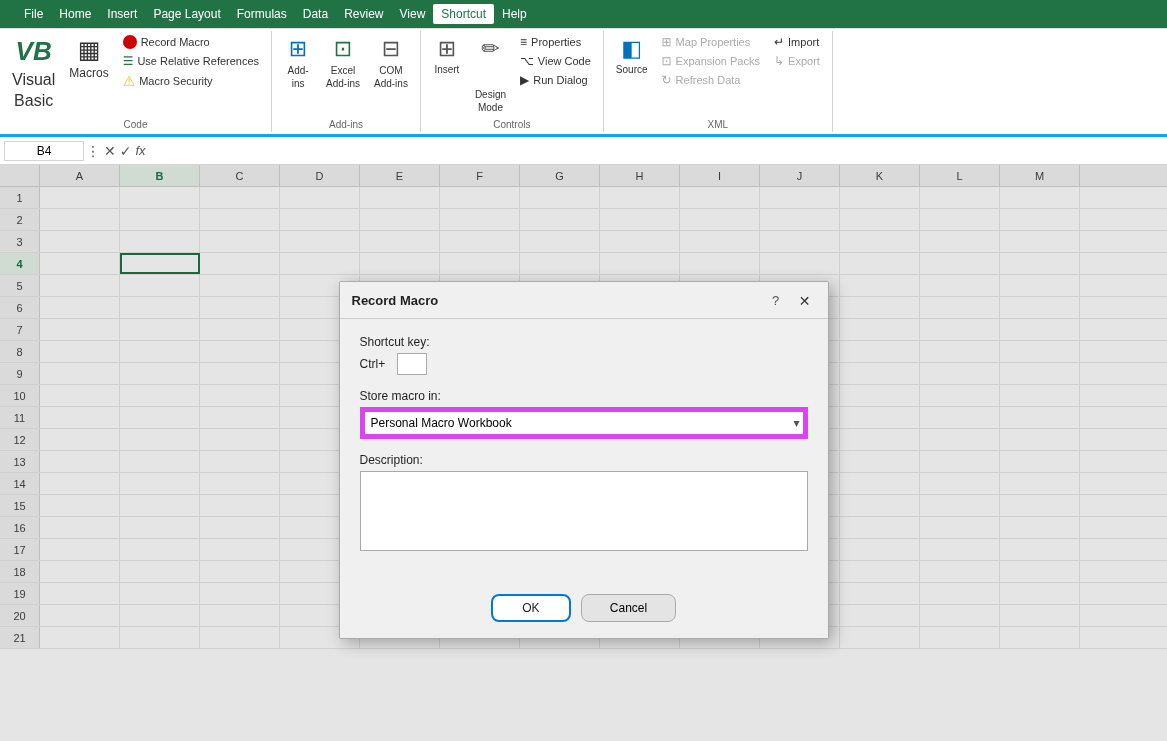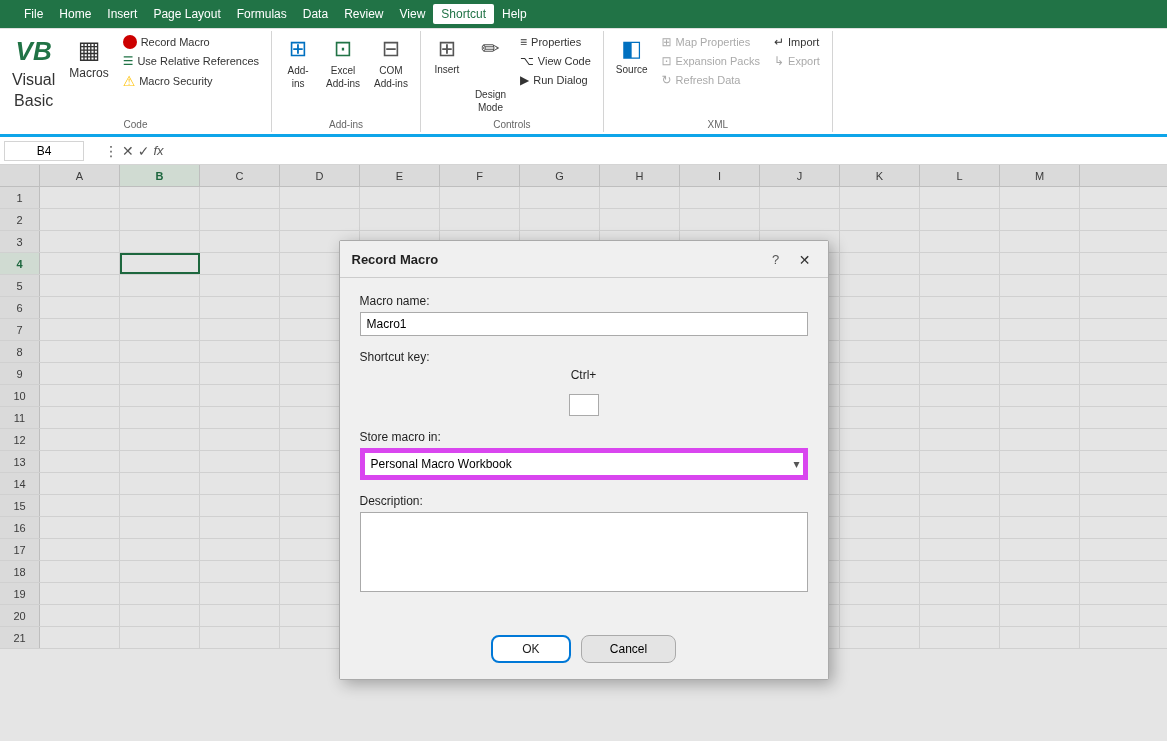--- a/index.html
+++ b/index.html
@@ -88,21 +88,21 @@
     }
 
     
     .formula-bar {
       display: flex;
       align-items: center;
       border-bottom: 1px solid #d4d4d4;
       height: 28px;
       background: #fff;
       padding: 0 4px;
-      gap: 20px;
+      gap: 2px;
     }
     .cell-ref {
       width: 80px;
       border: 1px solid #d4d4d4;
       padding: 2px 4px;
       font-size: 12px;
       text-align: center;
     }
     .formula-icons {
       display: flex;
@@ -259,21 +259,20 @@
       padding: 4px 6px;
       font-size: 12px;
       border: 1px solid #aaa;
       background: #fff;
       outline: none;
     }
     .shortcut-row {
       display: flex;
       align-items: center;
       gap: 12px;
-      flex-direction: column;
     }
     .shortcut-label {
       font-size: 12px;
       color: #1f1f1f;
     }
     .shortcut-input {
       width: 30px;
       padding: 3px 5px;
       font-size: 12px;
       border: 1px solid #aaa;
@@ -840,26 +839,20 @@
     <div class="dialog">
       <div class="dialog-titlebar">
         <span class="dialog-title">Record Macro</span>
         <div class="dialog-titlebar-btns">
           <div class="dialog-help-btn">?</div>
           <div class="dialog-close-btn">✕</div>
         </div>
       </div>
       <div class="dialog-body">
 
-        <div class="dialog-field">
-          <label class="dialog-label">
-            <span>Macro name:</span>
-          </label>
-          <input class="dialog-input" type="text" value="Macro1" style="">
-        </div>
 
         <div class="dialog-field">
           <label class="dialog-label">
             <span>Shortcut key:</span>
           </label>
           <div class="shortcut-row">
             <span class="shortcut-label">Ctrl+</span>
             <input class="shortcut-input" type="text" value="" style="">
           </div>
         </div>

